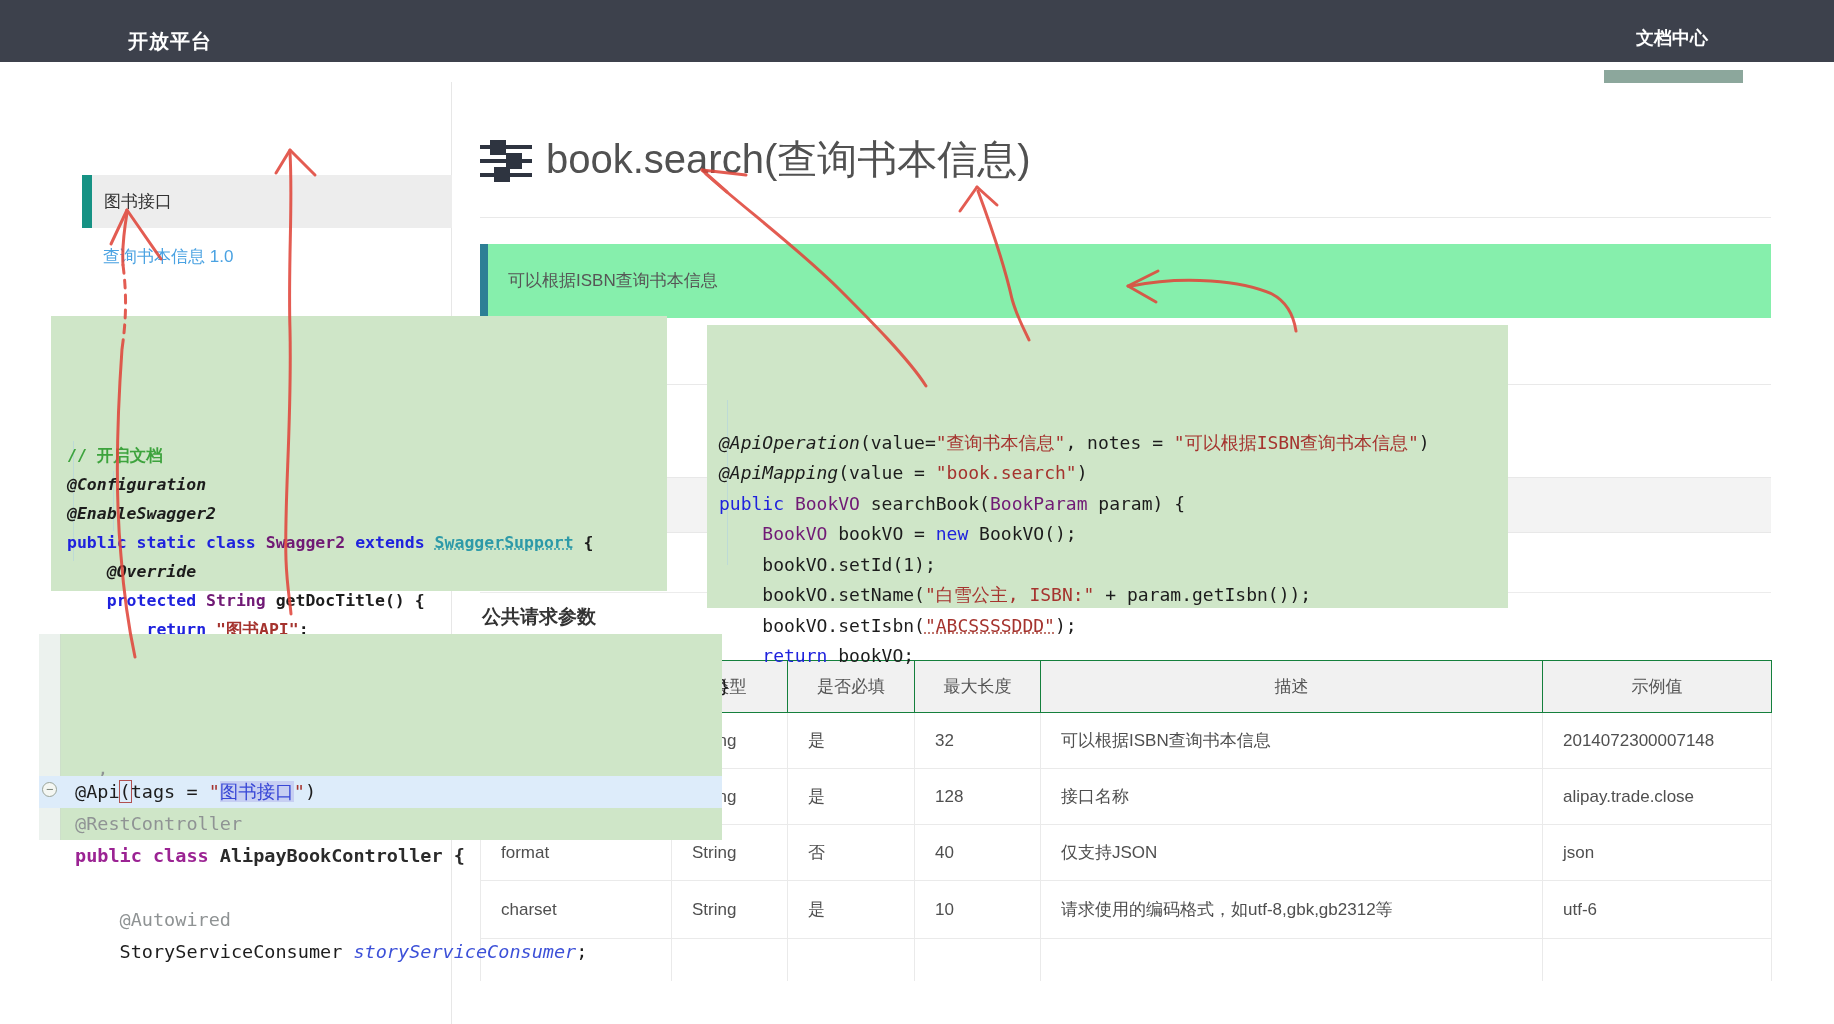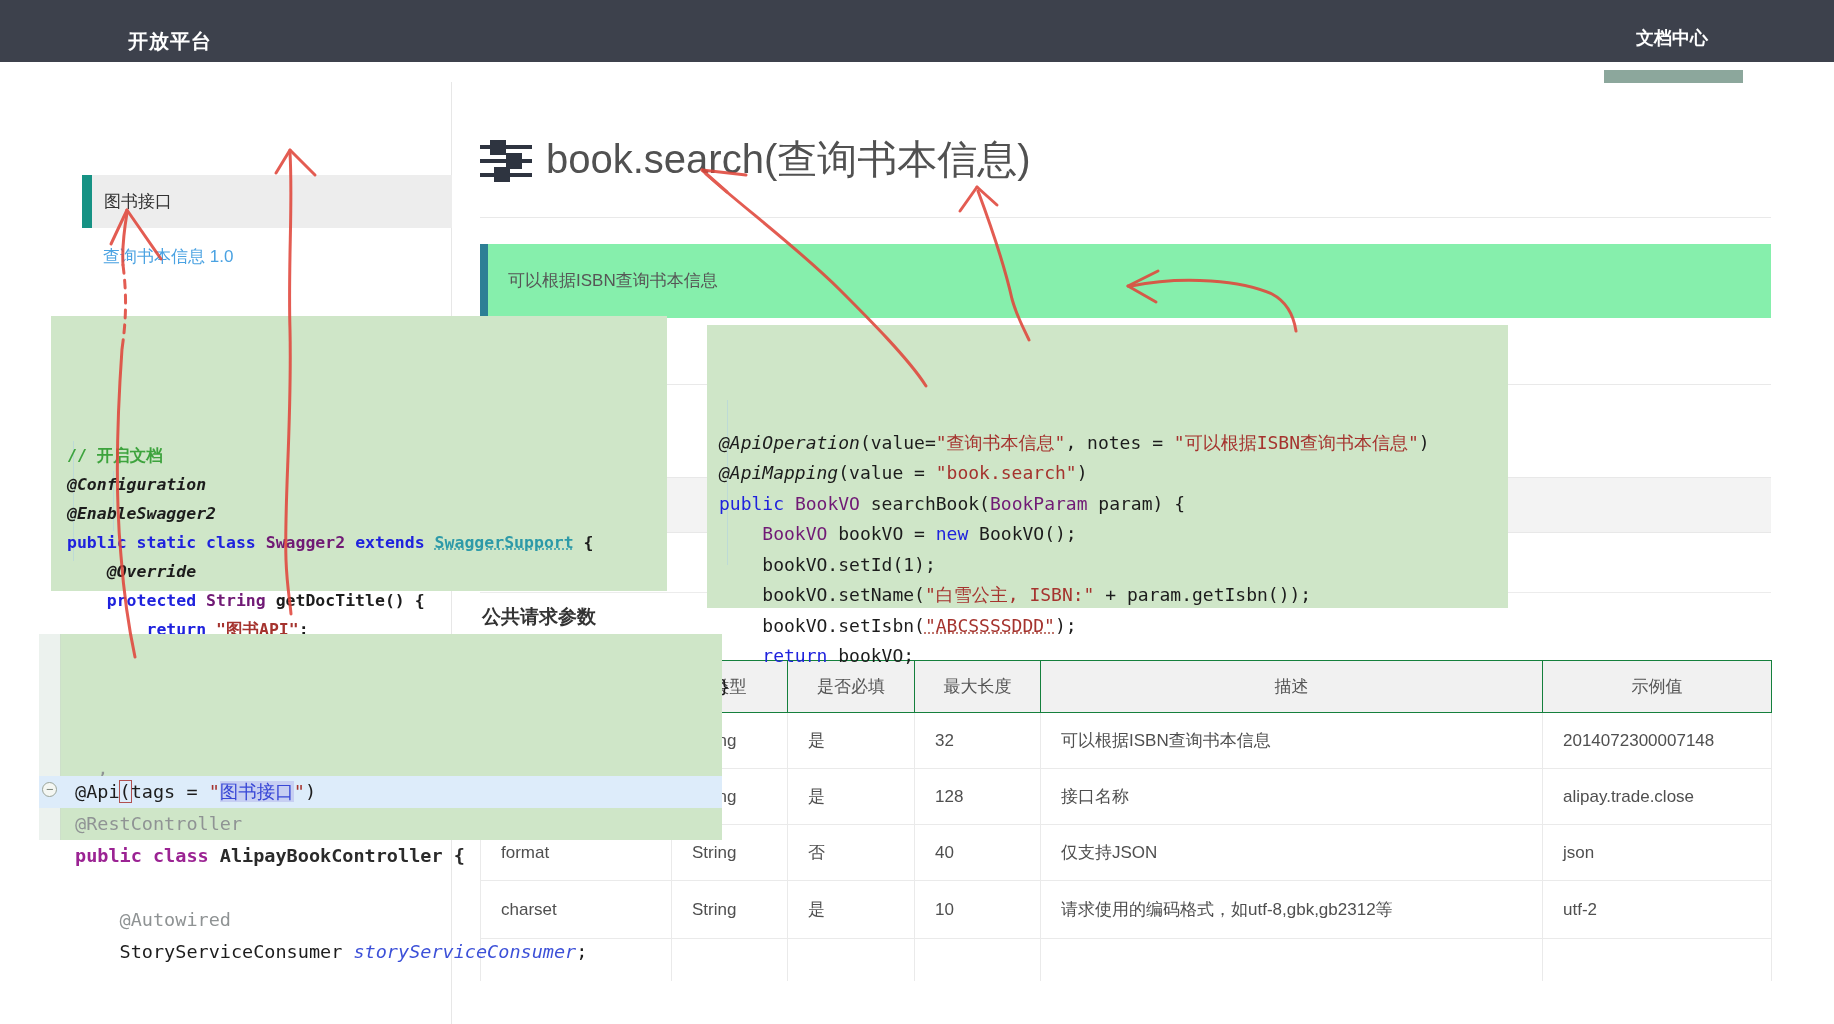--- a/index.html
+++ b/index.html
@@ -188,21 +188,21 @@
             <td>40</td>
             <td>仅支持JSON</td>
             <td>json</td>
           </tr>
           <tr class="r-4">
             <td>charset</td>
             <td>String</td>
             <td>是</td>
             <td>10</td>
             <td>请求使用的编码格式，如utf-8,gbk,gb2312等</td>
-            <td>utf-2</td>
+            <td>utf-6</td>
           </tr>
           <tr class="r-clip">
             <td>&nbsp;</td>
             <td>&nbsp;</td>
             <td>&nbsp;</td>
             <td>&nbsp;</td>
             <td>&nbsp;</td>
             <td>&nbsp;</td>
           </tr>
         </tbody>

